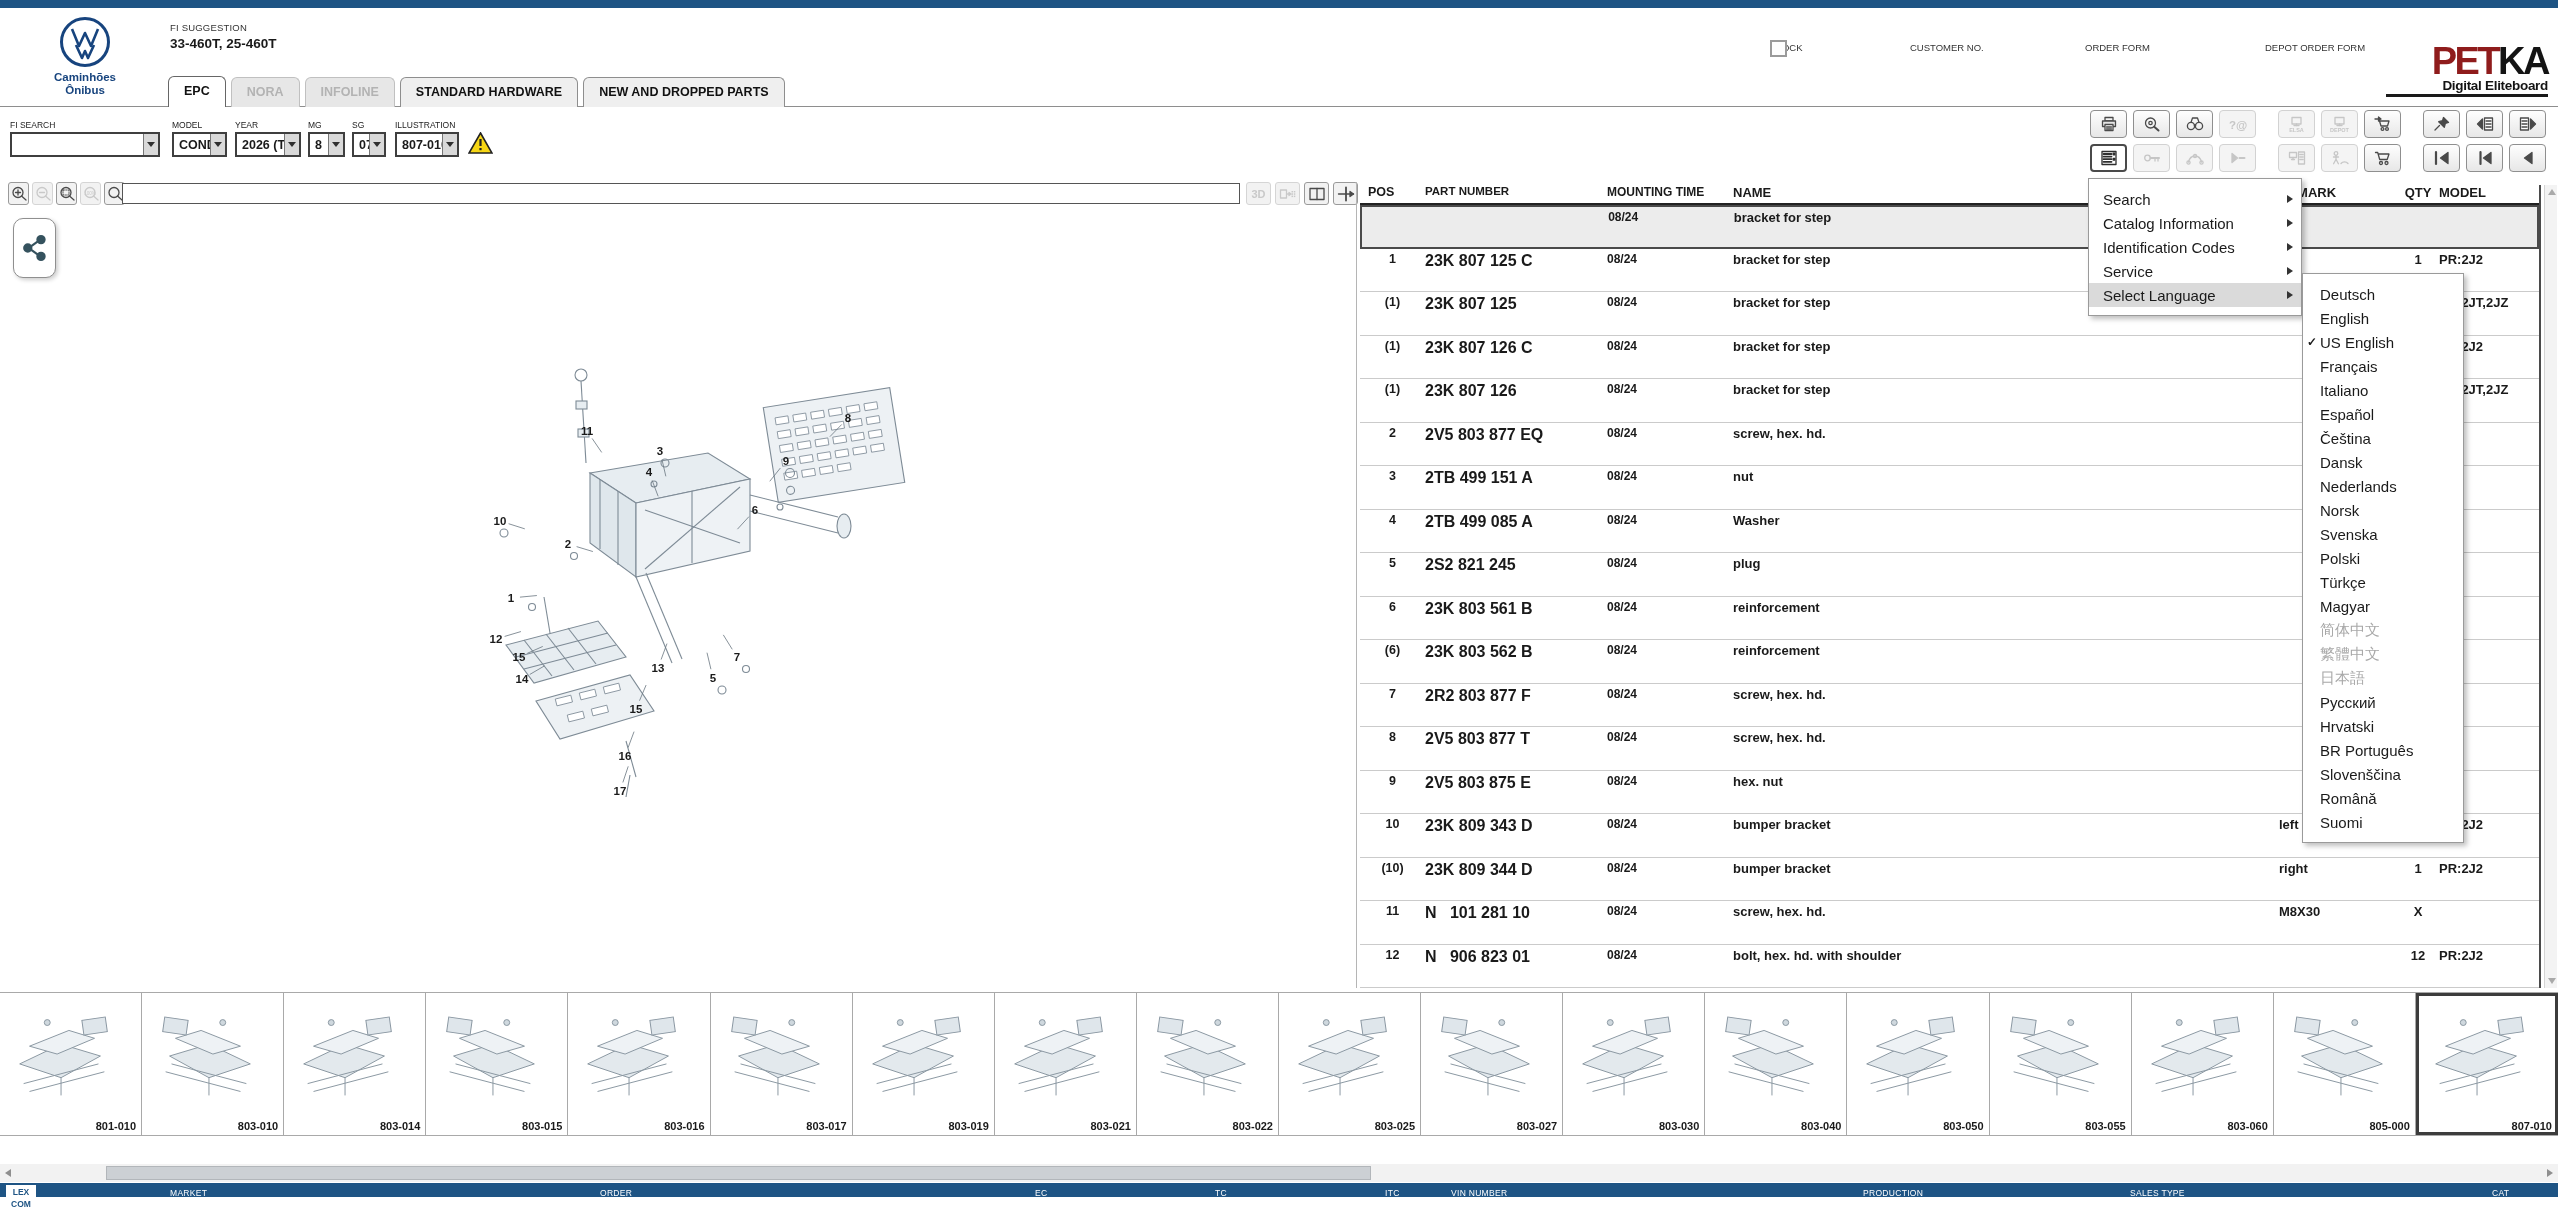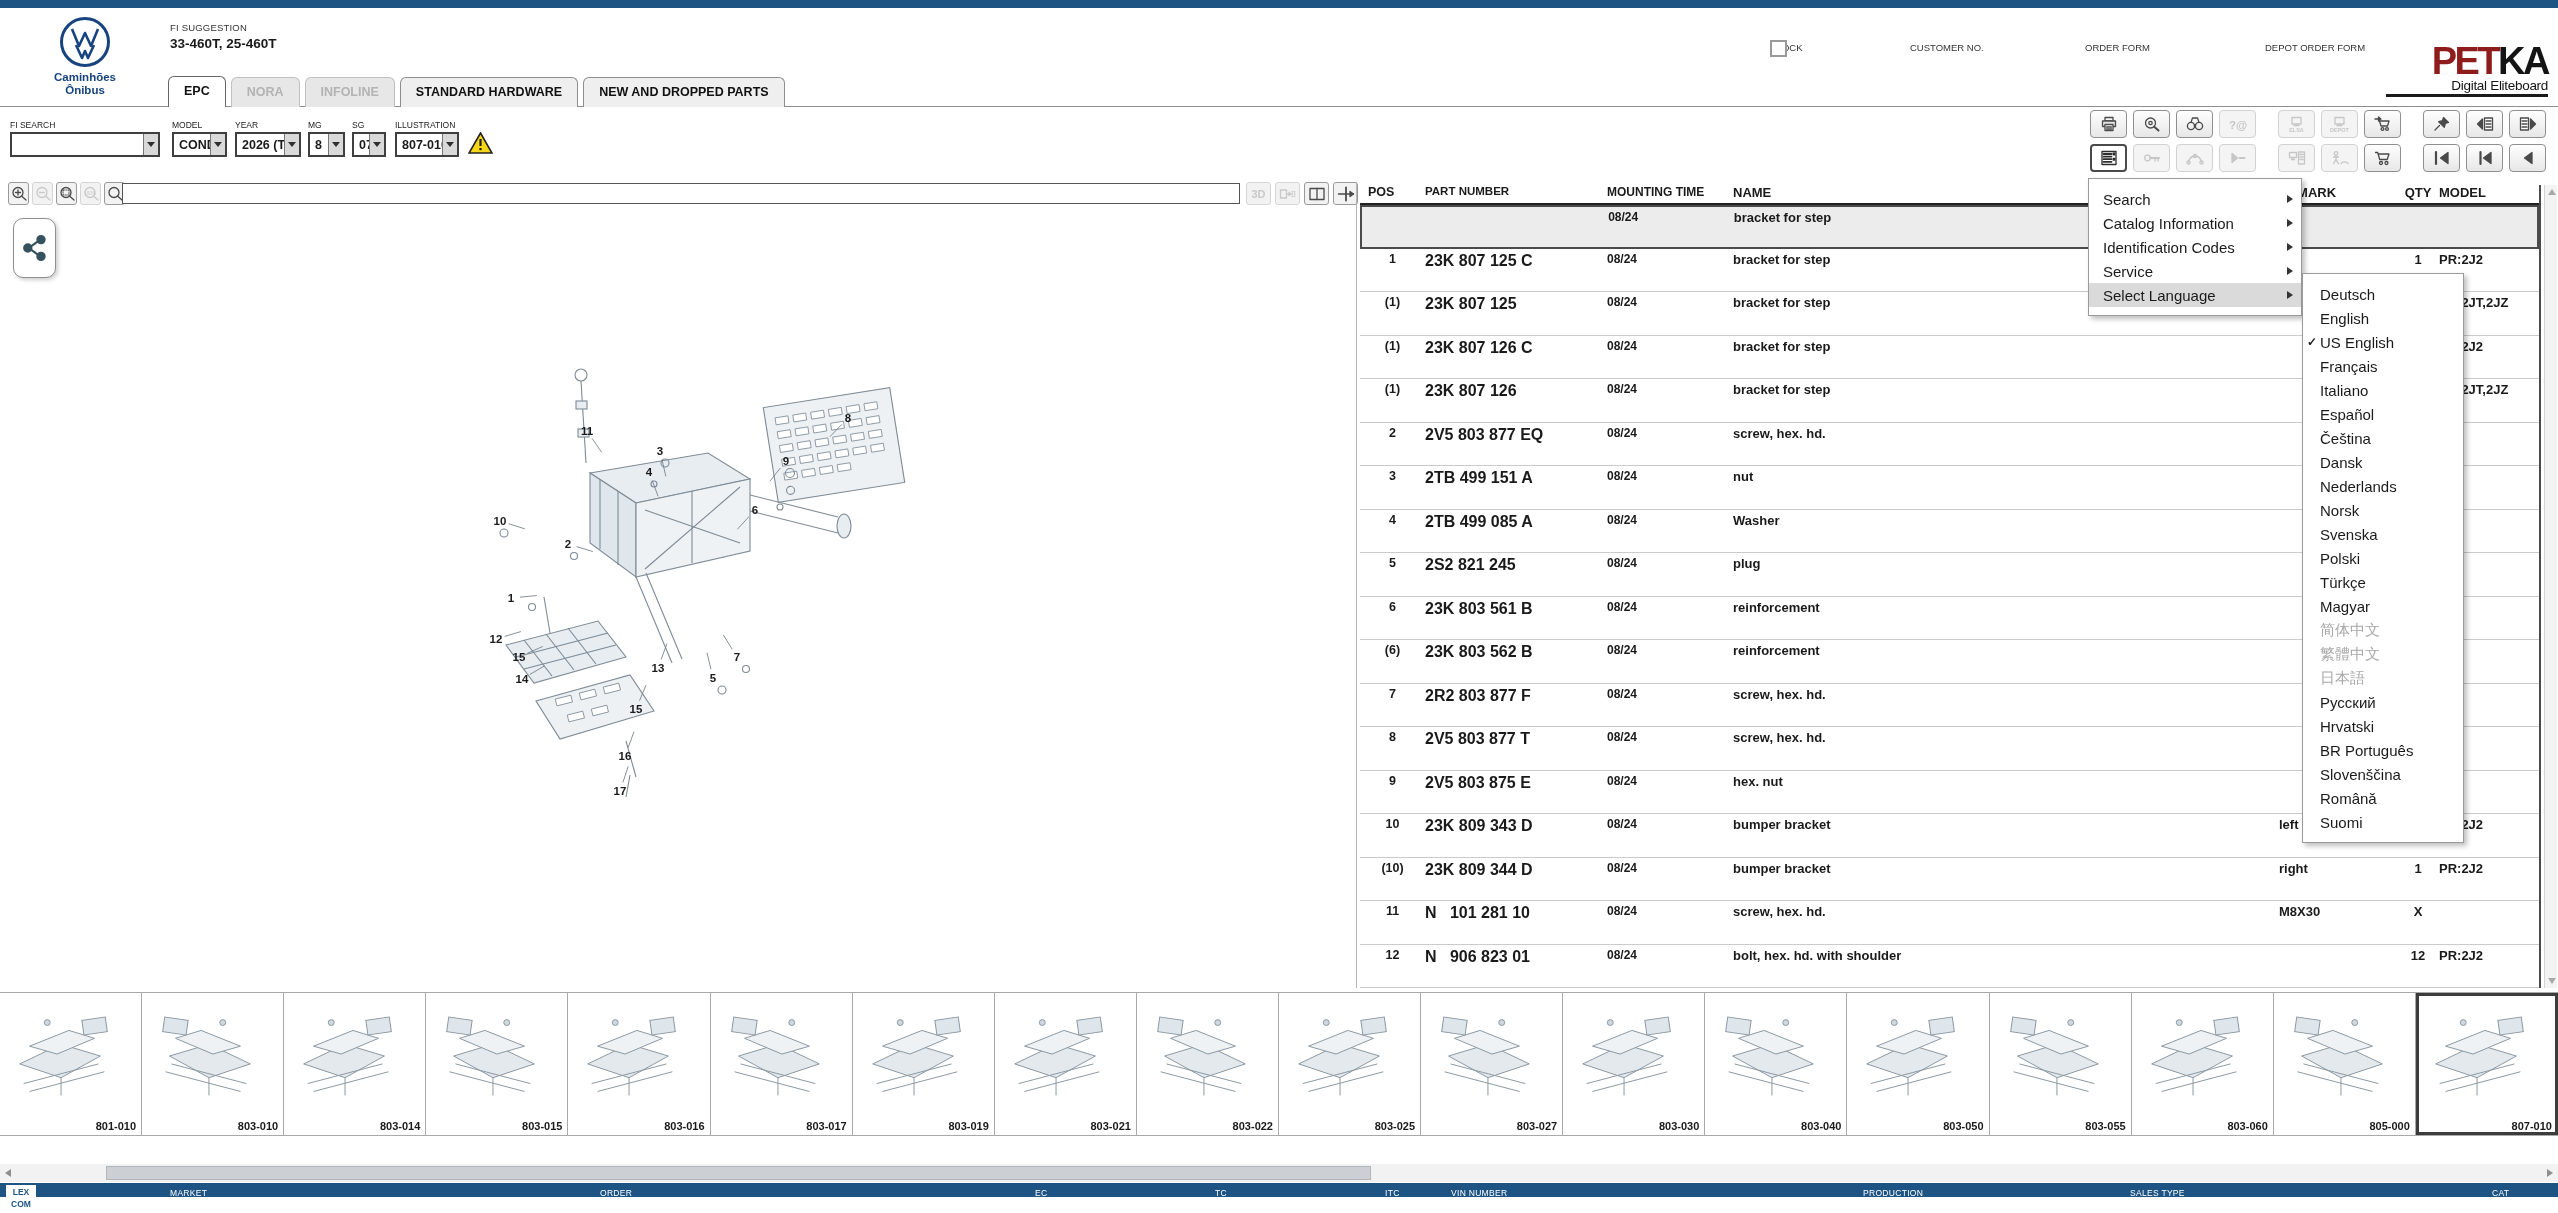--- a/index.html
+++ b/index.html
@@ -23,21 +23,21 @@
   .tab.disabled { color:#b3b3b3; background:#e7e7e7; border-color:#c0c0c0; }
   .hdr-line { position:absolute; left:0; top:106px; width:2558px; height:1px; background:#8e8e8e; z-index:2; }
 
   
   .hfield { position:absolute; top:42px; font-size:9.5px; color:#333; }
   .hcheck { position:absolute; top:40px; width:17px; height:17px; border:2px solid #9a9a9a; background:#fdfdfd; }
   .petka { position:absolute; right:10px; top:12px; text-align:right; border-bottom:3px solid #1a1a1a; padding-bottom:1px;margin-top:32px; }
   .petka .nm { font-size:38px; font-weight:bold; letter-spacing:-2.5px; line-height:34px; }
   .petka .nm .red { color:#8f1c1c; }
   .petka .nm .blk { color:#141414; }
-  .petka .sub { font-size:13.5px; font-weight:normal; color:#141414; letter-spacing:-0.3px; }
+  .petka .sub { font-size:13.5px; font-weight:bold; color:#141414; letter-spacing:-0.3px; }
 
   
   .ffield { position:absolute; top:120px; }
   .ffield .lab { font-size:8.5px; color:#222; margin-bottom:2px; white-space:nowrap; }
   .combo { border:2px solid #3f3f3f; height:25px; background:#fff; display:flex; }
   .combo .val { flex:1; font-weight:bold; font-size:12.5px; padding:4px 2px 0 5px; white-space:nowrap; overflow:hidden; }
   .combo .drop { width:15px; background:#d9d9d9; border-left:1px solid #777; display:flex; align-items:center; justify-content:center; }
   .combo .drop i { width:0; height:0; border-top:5px solid #2f2f2f; border-left:4px solid transparent; border-right:4px solid transparent; }
   .warn { position:absolute; left:468px; top:132px; }
 

